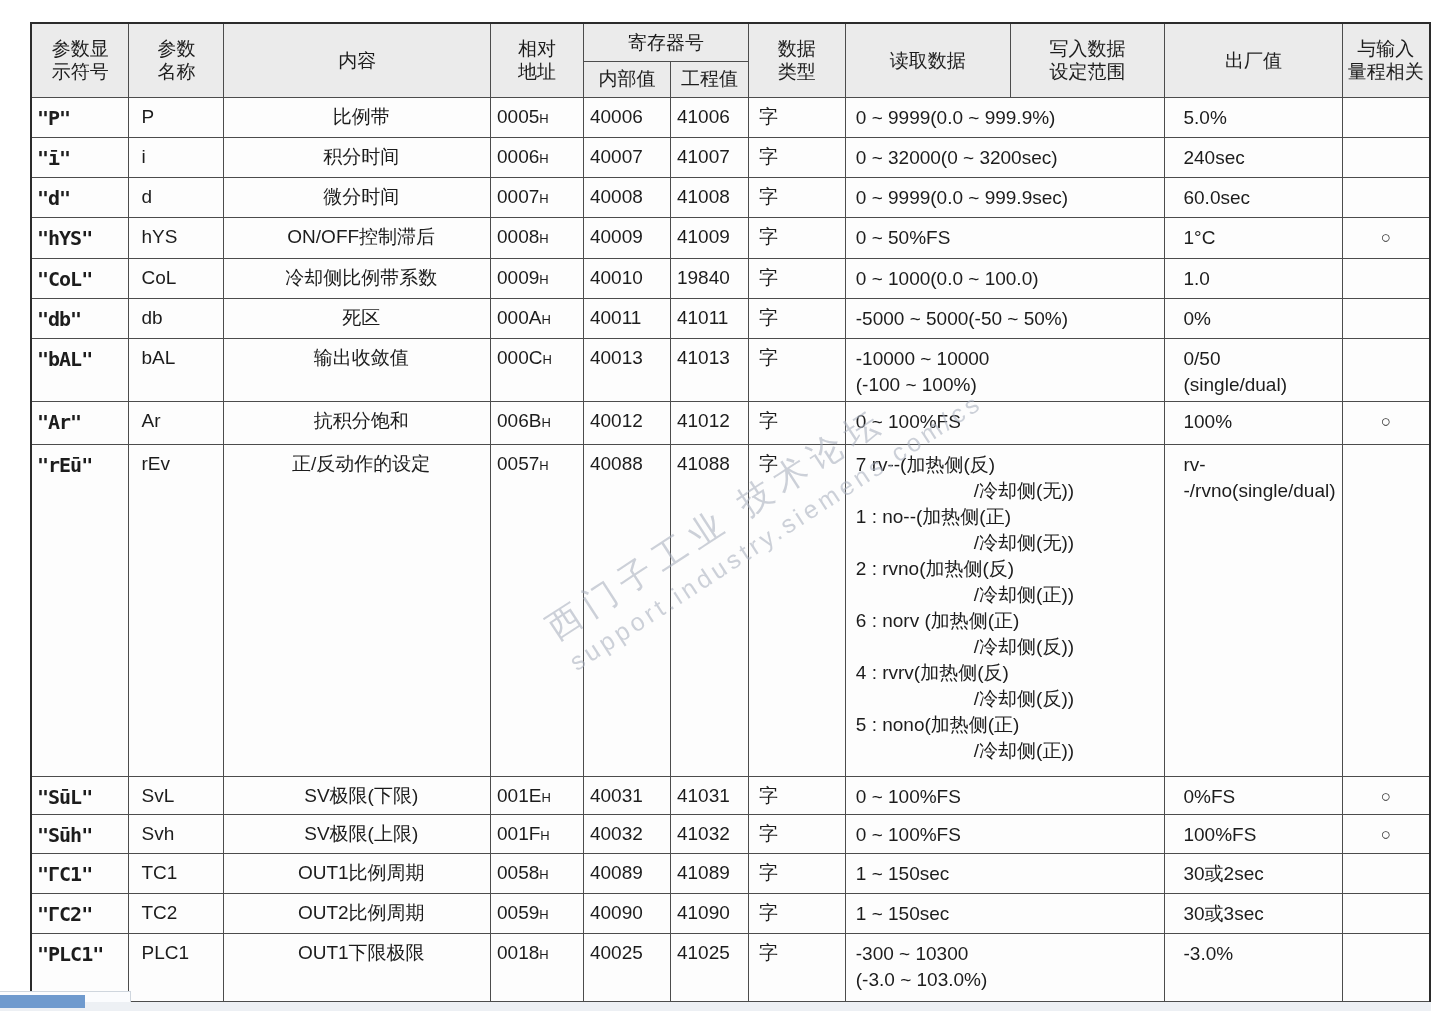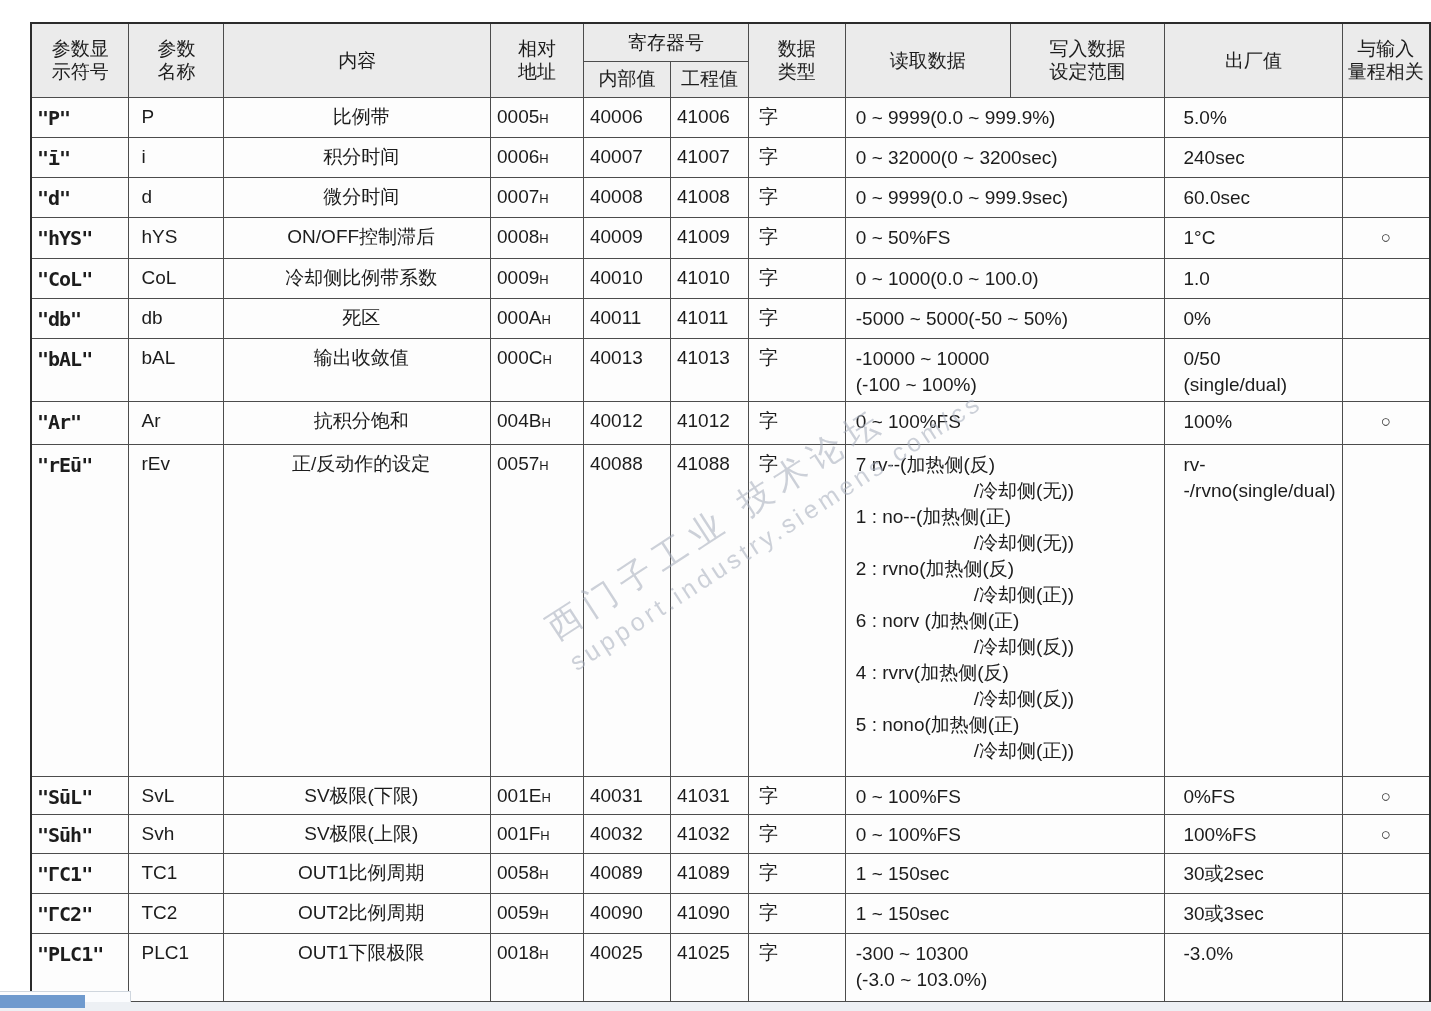--- a/index.html
+++ b/index.html
@@ -164,21 +164,21 @@
           <div>1°C</div>
         </td>
         <td class="related">○</td>
       </tr>
       <tr style="height: 40px;">
         <td class="sym">"CoL"</td>
         <td class="name">CoL</td>
         <td class="content">冷却侧比例带系数</td>
         <td class="addr"><span>0009</span><span class="subh">H</span></td>
         <td class="num">40010</td>
-        <td class="num">41010</td>
+        <td class="num">19840</td>
         <td class="dtype">字</td>
         <td class="range" colspan="2">
           <div>0 ~ 1000(0.0 ~ 100.0)</div>
         </td>
         <td class="factory">
           <div>1.0</div>
         </td>
         <td class="related"></td>
       </tr>
       <tr style="height: 40px;">
@@ -212,21 +212,21 @@
         <td class="factory">
           <div>0/50</div>
           <div>(single/dual)</div>
         </td>
         <td class="related"></td>
       </tr>
       <tr style="height: 43px;">
         <td class="sym">"Ar"</td>
         <td class="name">Ar</td>
         <td class="content">抗积分饱和</td>
-        <td class="addr"><span>004B</span><span class="subh">H</span></td>
+        <td class="addr"><span>006B</span><span class="subh">H</span></td>
         <td class="num">40012</td>
         <td class="num">41012</td>
         <td class="dtype">字</td>
         <td class="range" colspan="2">
           <div>0 ~ 100%FS</div>
         </td>
         <td class="factory">
           <div>100%</div>
         </td>
         <td class="related">○</td>

